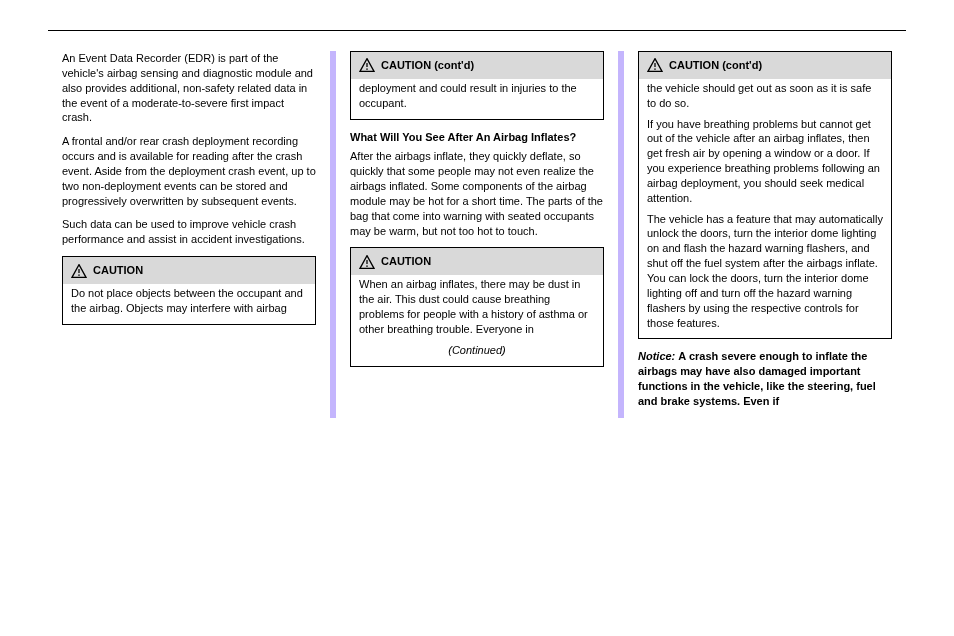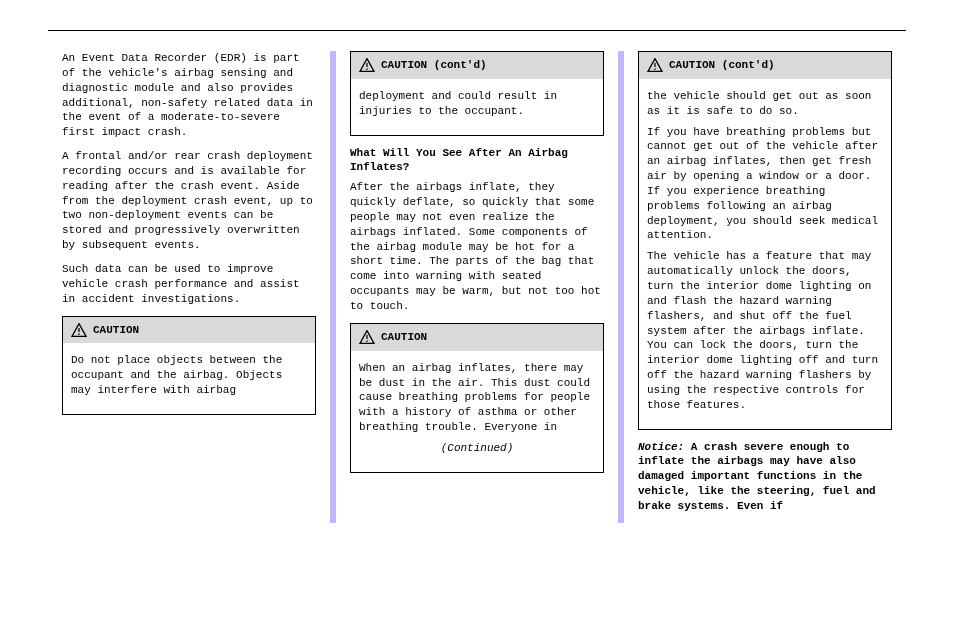--- a/index.html
+++ b/index.html
@@ -16,21 +16,20 @@
   .page {
     padding: 30px 48px 0 48px;
   }
   .header-rule {
     border-top: 1px solid #000;
     margin-bottom: 20px;
   }
   .columns {
     display: flex;
     gap: 0;
-    font-family: Liberation Mono, monospace;
   }
   .col {
     flex: 1;
     padding: 0 14px;
     position: relative;
   }
   .col + .col {
     border-left: 6px solid #c4b5fd;
   }
   .col p { margin-bottom: 9px; }
@@ -45,21 +44,21 @@
   }
   .box-head {
     background: #d9d9d9;
     padding: 6px 8px;
     font-weight: bold;
     font-size: 11px;
     display: flex;
     align-items: center;
   }
   .box-body {
-    padding: 10px 8px;
+    padding: 2px 8px;
   }
   .box-body p { margin-bottom: 6px; }
   .warn-icon {
     width: 16px; height: 14px; margin-right: 6px;
     flex-shrink: 0;
   }
   .cont { font-style: italic; }
   .em { font-style: italic; }
   .bold { font-weight: bold; }
 </style>

